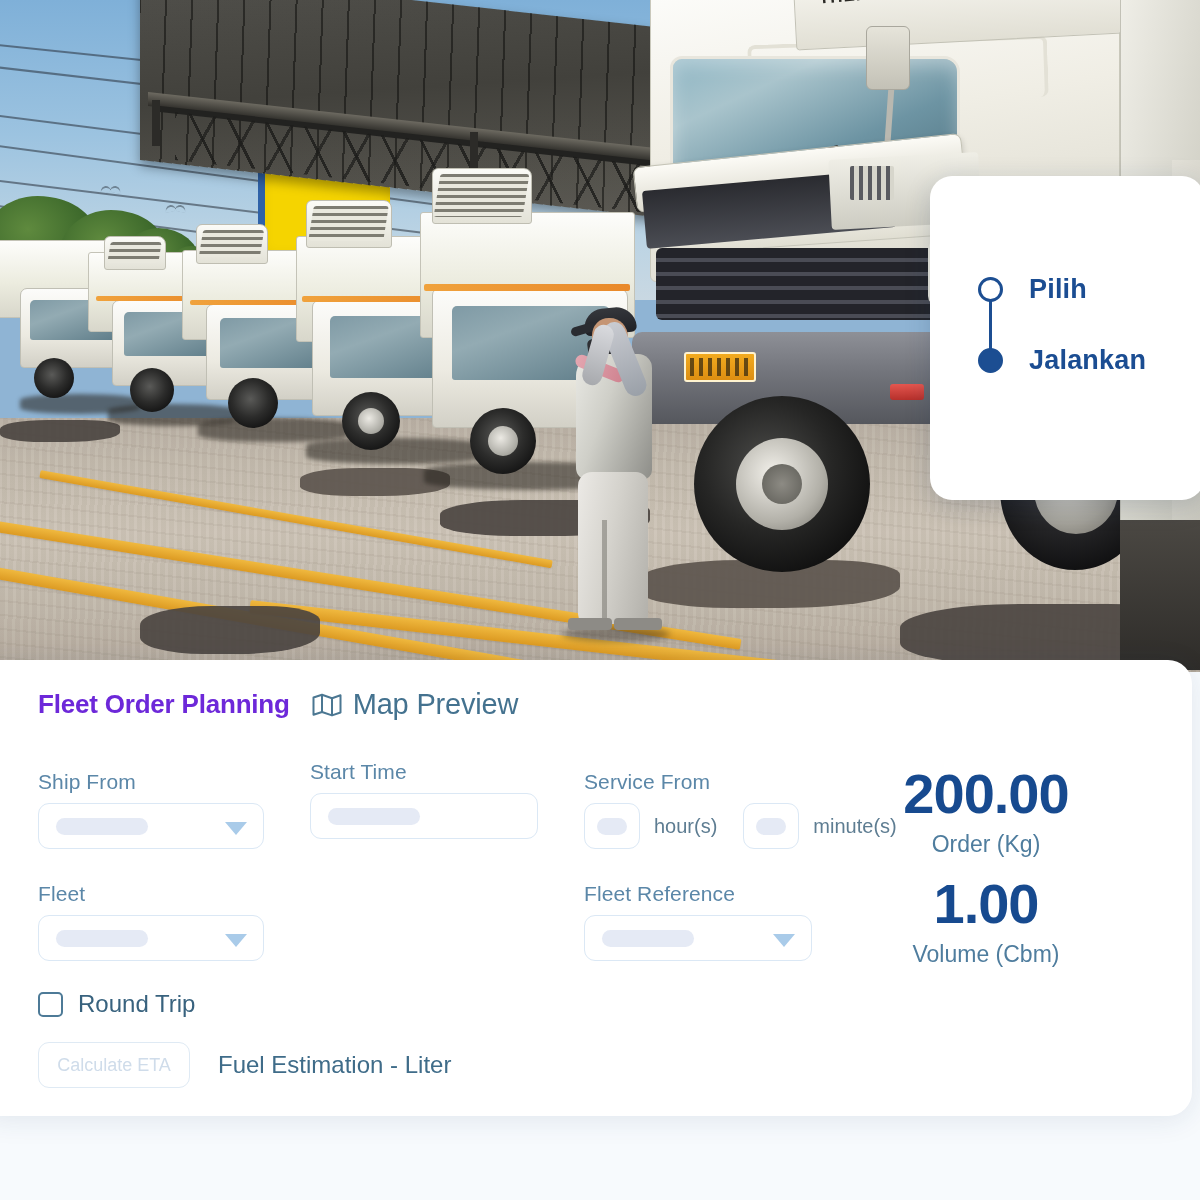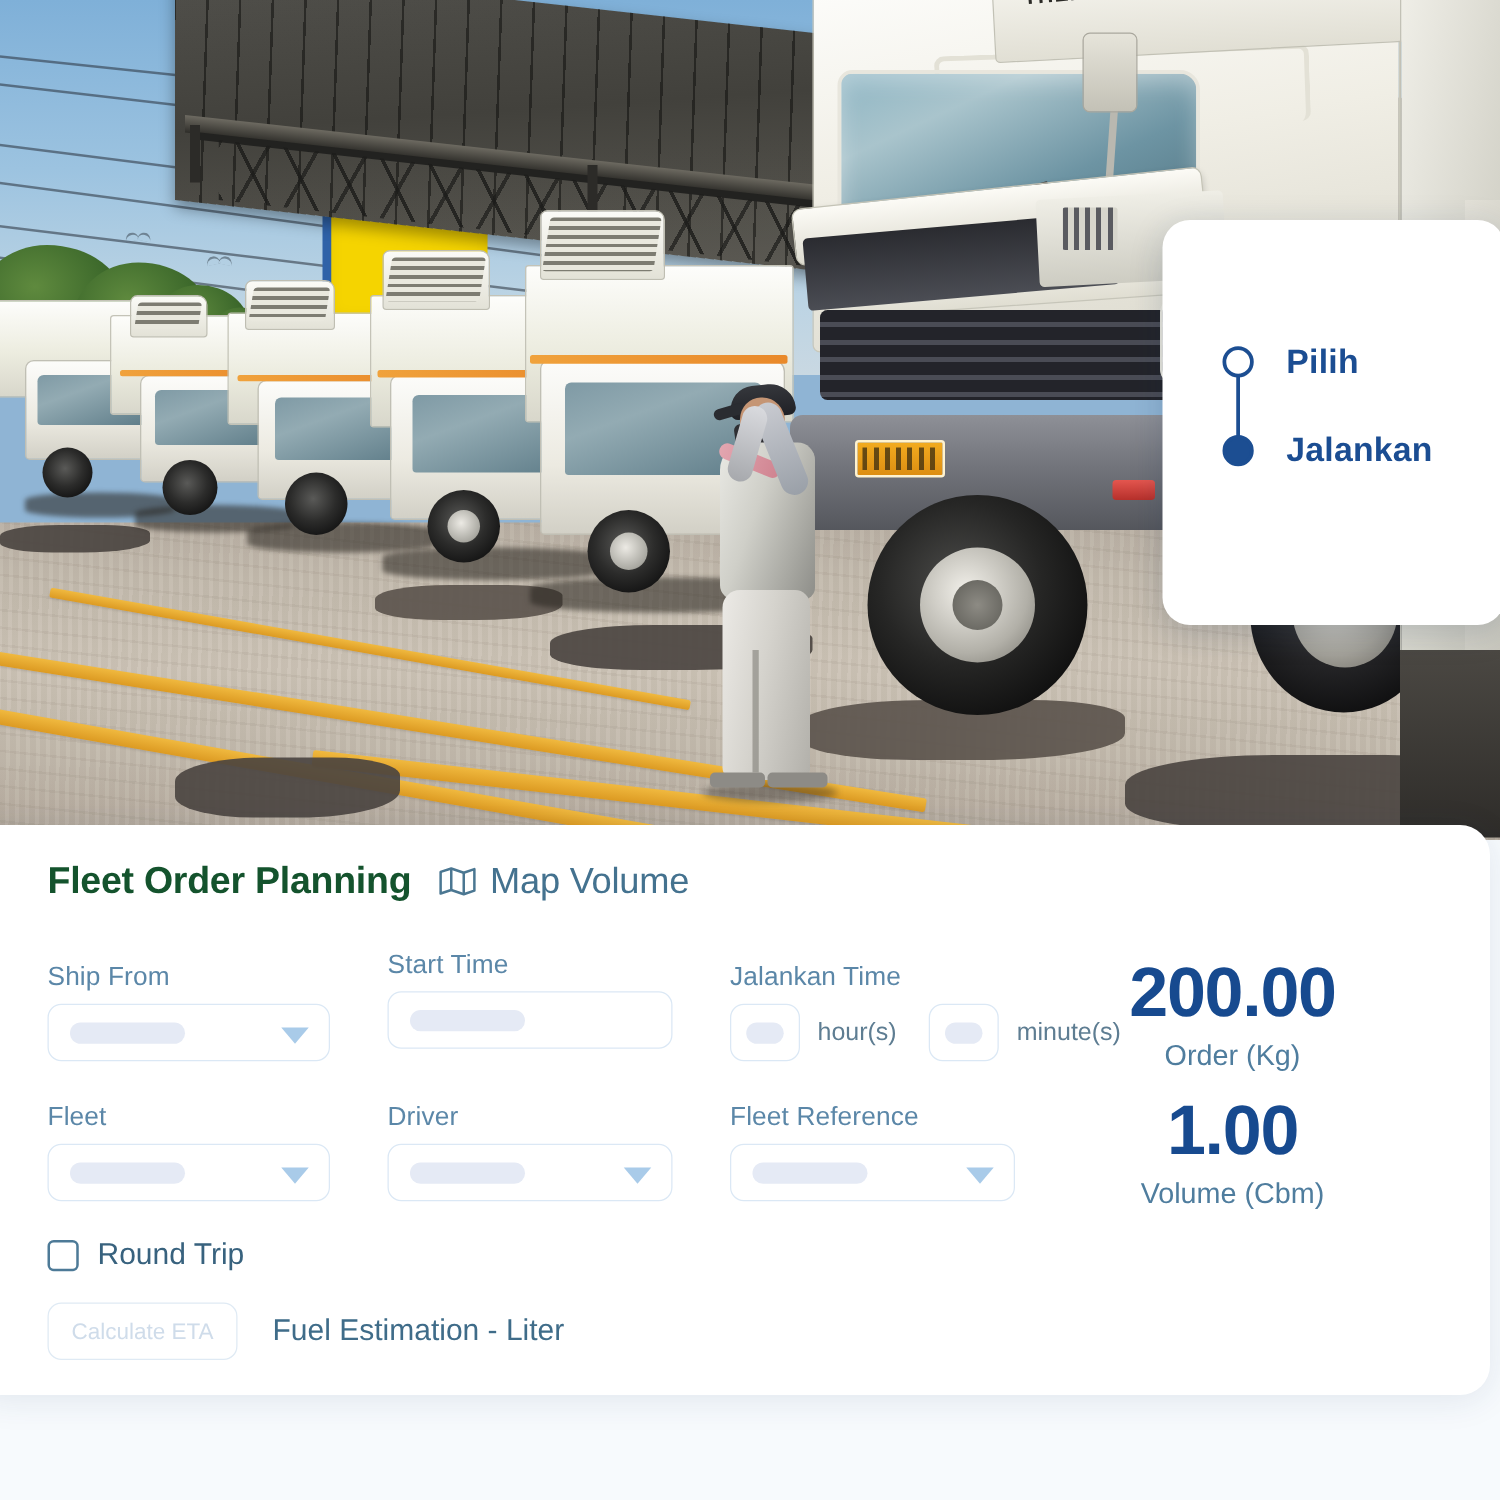--- a/index.html
+++ b/index.html
@@ -423,21 +423,21 @@
     position: absolute; left: -22px; top: 660px;
     width: 1214px; height: 456px;
     background: #fff; border-radius: 24px;
     box-shadow: 0 4px 28px rgba(30,60,100,.10);
     z-index: 6;
   }
   .card-pad { position: absolute; left: 60px; top: 28px; right: 30px; }
 
   .title-row { display: flex; align-items: center; gap: 22px; }
   .card-title {
-    font-size: 30px; font-weight: 700; color: #14532d; letter-spacing: -.2px;
+    font-size: 26px; font-weight: 700; color: #6d28d9; letter-spacing: -.2px;
   }
   .map-link { display: flex; align-items: center; gap: 11px; }
   .map-icon { width: 30px; height: 24px; display: block; }
   .map-text { font-size: 29px; color: #44728f; letter-spacing: -.2px; }
 
   .field-label {
     font-size: 21px; color: #5b87a8; margin-bottom: 9px; letter-spacing: .1px;
   }
   .select-box {
     position: relative; height: 46px;
@@ -670,68 +670,61 @@
   <div class="card-pad">
 
     <div class="title-row">
       <div class="card-title">Fleet Order Planning</div>
       <div class="map-link">
         <svg class="map-icon" viewBox="0 0 30 24">
           <path d="M1.5 4.5 L10 1.8 L20 5.2 L28.5 2.3 L28.5 19.5 L20 22.4 L10 19 L1.5 21.8 Z" fill="none" stroke="#4b7792" stroke-width="2" stroke-linejoin="round"></path>
           <path d="M10 1.8 L10 19" fill="none" stroke="#4b7792" stroke-width="2"></path>
           <path d="M20 5.2 L20 22.4" fill="none" stroke="#4b7792" stroke-width="2"></path>
         </svg>
-        <span class="map-text">Map Volume</span>
+        <span class="map-text">Map Preview</span>
       </div>
     </div>
 
     <div class="grid-row" style="left:0; top:82px;">
       <div class="field-label">Ship From</div>
       <div class="select-box" style="width:226px;">
         <div class="skel" style="width:92px;"></div>
         <div class="caret"></div>
       </div>
     </div>
 
     <div class="grid-row" style="left:272px; top:72px;">
       <div class="field-label">Start Time</div>
       <div class="input-box" style="width:228px;">
         <div class="skel" style="width:92px;"></div>
       </div>
     </div>
 
     <div class="grid-row" style="left:546px; top:82px;">
-      <div class="field-label">Jalankan Time</div>
+      <div class="field-label">Service From</div>
       <div style="display:flex; align-items:center;">
         <div class="small-box">
           <div class="skel"></div>
         </div>
         <span class="unit-text">hour(s)</span>
         <div class="small-box" style="margin-left:26px;">
           <div class="skel"></div>
         </div>
         <span class="unit-text">minute(s)</span>
       </div>
     </div>
 
     <div class="grid-row" style="left:0; top:194px;">
       <div class="field-label">Fleet</div>
       <div class="select-box" style="width:226px;">
         <div class="skel" style="width:92px;"></div>
         <div class="caret"></div>
       </div>
     </div>
 
-    <div class="grid-row" style="left:272px; top:194px;">
-      <div class="field-label">Driver</div>
-      <div class="select-box" style="width:228px;">
-        <div class="skel" style="width:92px;"></div>
-        <div class="caret"></div>
-      </div>
-    </div>
 
     <div class="grid-row" style="left:546px; top:194px;">
       <div class="field-label">Fleet Reference</div>
       <div class="select-box" style="width:228px;">
         <div class="skel" style="width:92px;"></div>
         <div class="caret"></div>
       </div>
     </div>
 
     <div class="grid-row" style="left:838px; top:78px; width:220px;">

